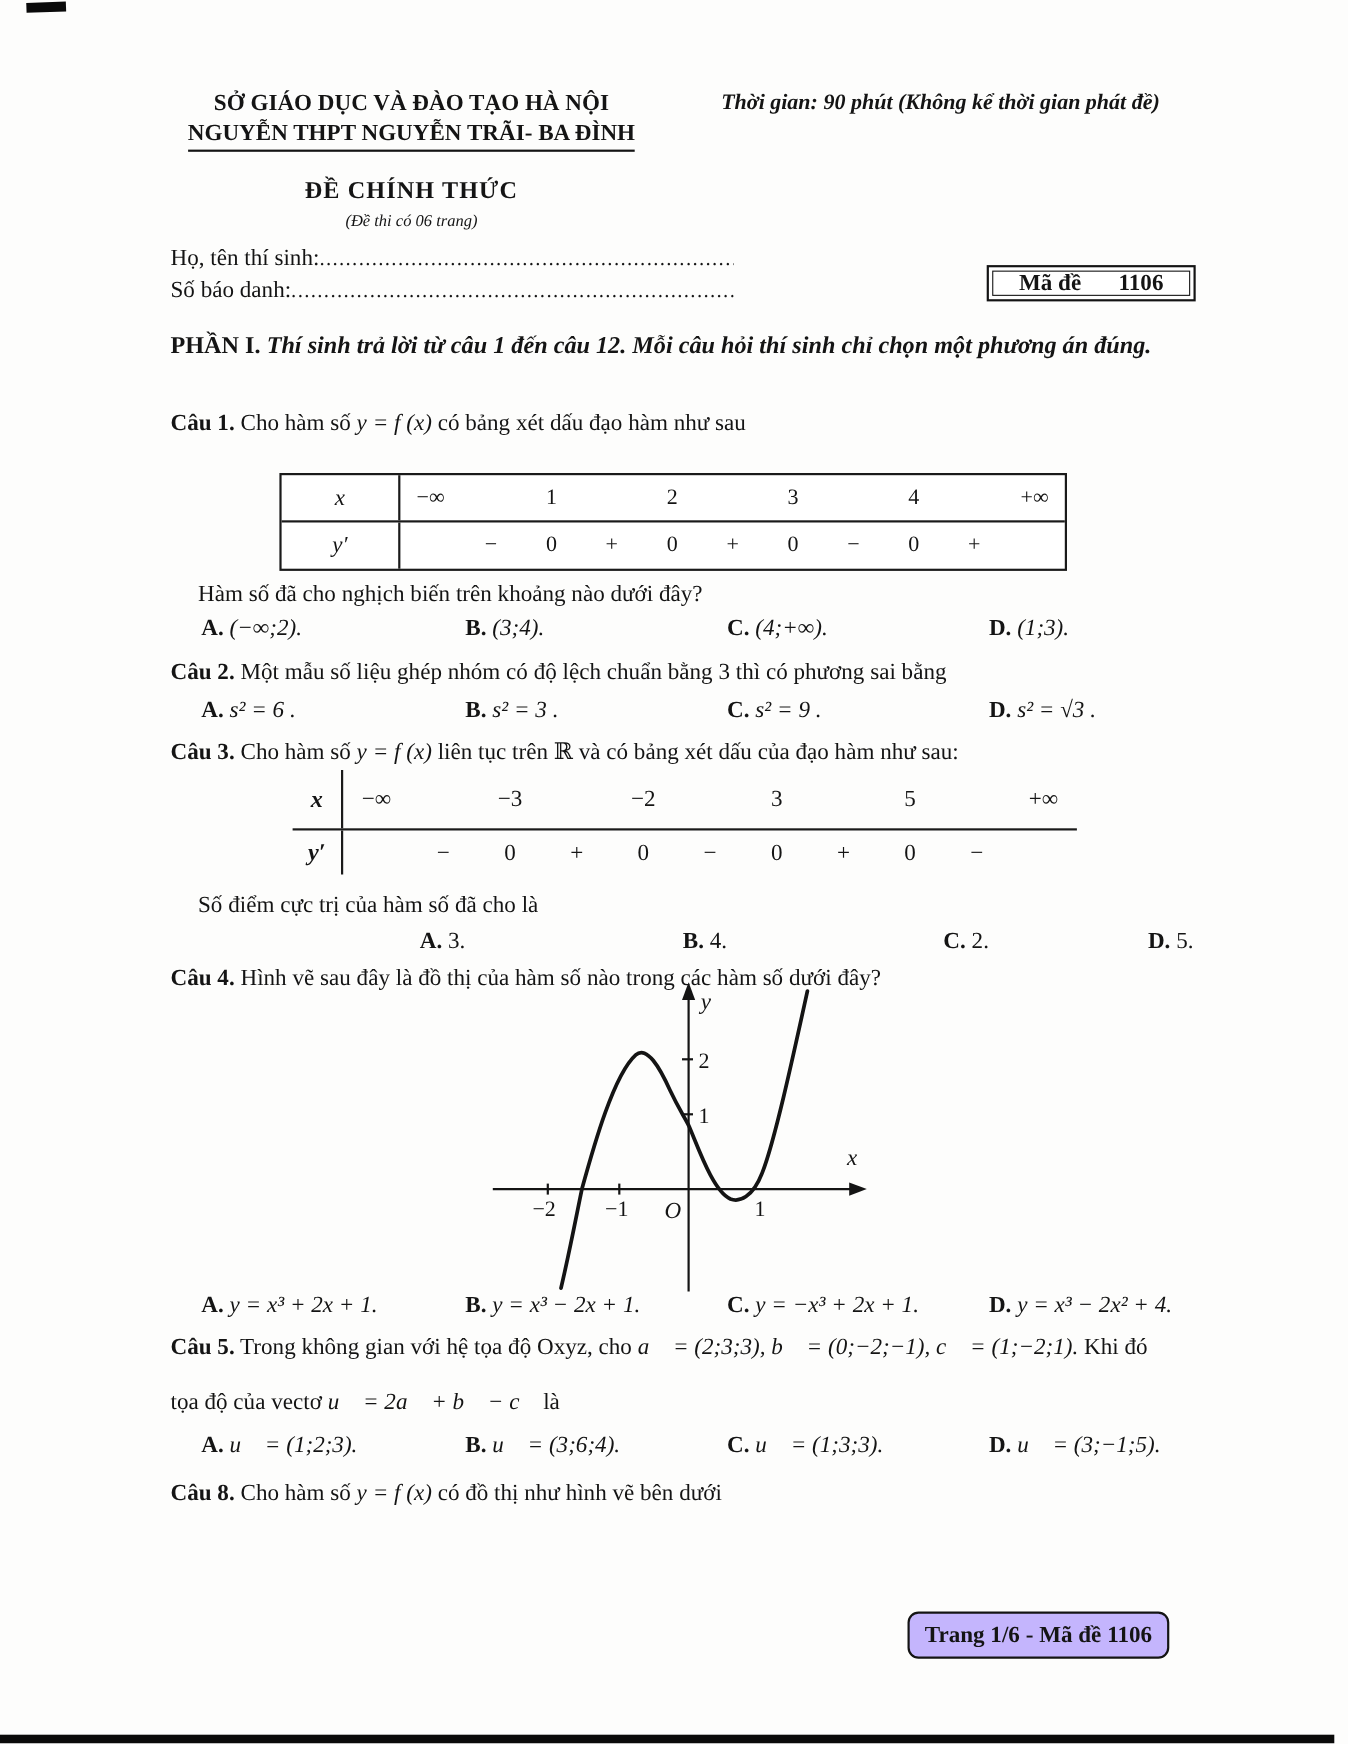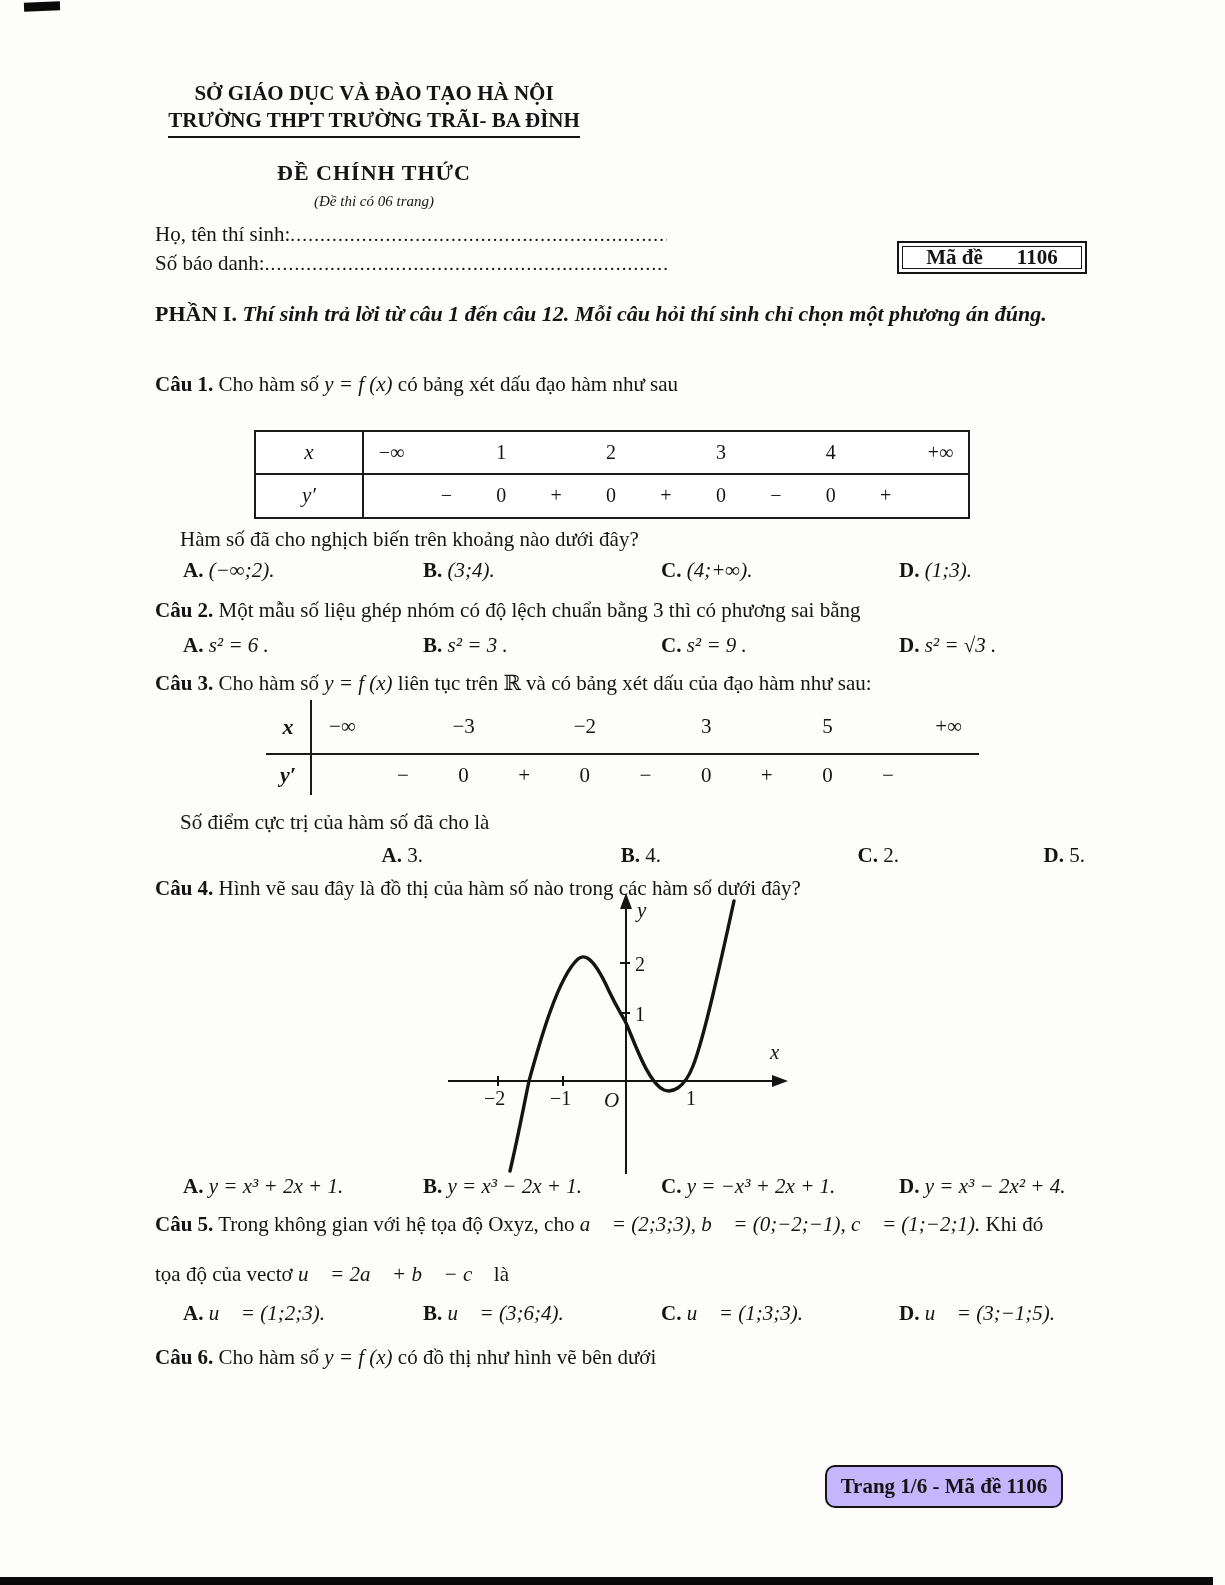--- a/index.html
+++ b/index.html
@@ -87,26 +87,27 @@
                    transform:rotate(-2deg); }
 </style>
 </head>
 <body>
 
 <div class="abs scan-mark-top"></div>
 <div class="abs scan-bar-bottom"></div>
 
 <div class="abs hdr-left">
   <div class="l1">SỞ GIÁO DỤC VÀ ĐÀO TẠO HÀ NỘI</div>
-  <div><span class="l2">TRƯỜNG THPT TRƯỜNG TRÃI- BA ĐÌNH</span></div>
+  <div><span class="l2">NGUYỄN THPT NGUYỄN TRÃI- BA ĐÌNH</span></div>
   <div class="l3">ĐỀ CHÍNH THỨC</div>
   <div class="l4">(Đề thi có 06 trang)</div>
 </div>
 
 <div class="abs hdr-right">
+  <div class="l4">Thời gian: 90 phút (Không kể thời gian phát đề)</div>
 </div>
 
 <div class="abs cand-line" style="top:222px;">
   <span>Họ, tên thí sinh:</span><span class="dots">.......................................................................................................................................</span>
 </div>
 <div class="abs cand-line" style="top:251px;">
   <span>Số báo danh:</span><span class="dots">.......................................................................................................................................</span>
 </div>
 
 <div class="abs code-box">
@@ -277,21 +278,21 @@
 </div>
 
 <div class="abs opts" style="top:1301px;">
   <span><span class="opt-label">A.</span> <span class="math">u⃗ = (1;2;3).</span></span>
   <span><span class="opt-label">B.</span> <span class="math">u⃗ = (3;6;4).</span></span>
   <span><span class="opt-label">C.</span> <span class="math">u⃗ = (1;3;3).</span></span>
   <span><span class="opt-label">D.</span> <span class="math">u⃗ = (3;−1;5).</span></span>
 </div>
 
 <div class="abs stem" style="top:1345px;">
-  <span class="qnum">Câu 6.</span>
+  <span class="qnum">Câu 8.</span>
   <span>Cho hàm số</span>
   <span class="math">y = f (x)</span>
   <span>có đồ thị như hình vẽ bên dưới</span>
 </div>
 
 <div class="abs footer-box">
   <span>Trang 1/6 - Mã đề 1106</span>
 </div>
 
 </body></html>

